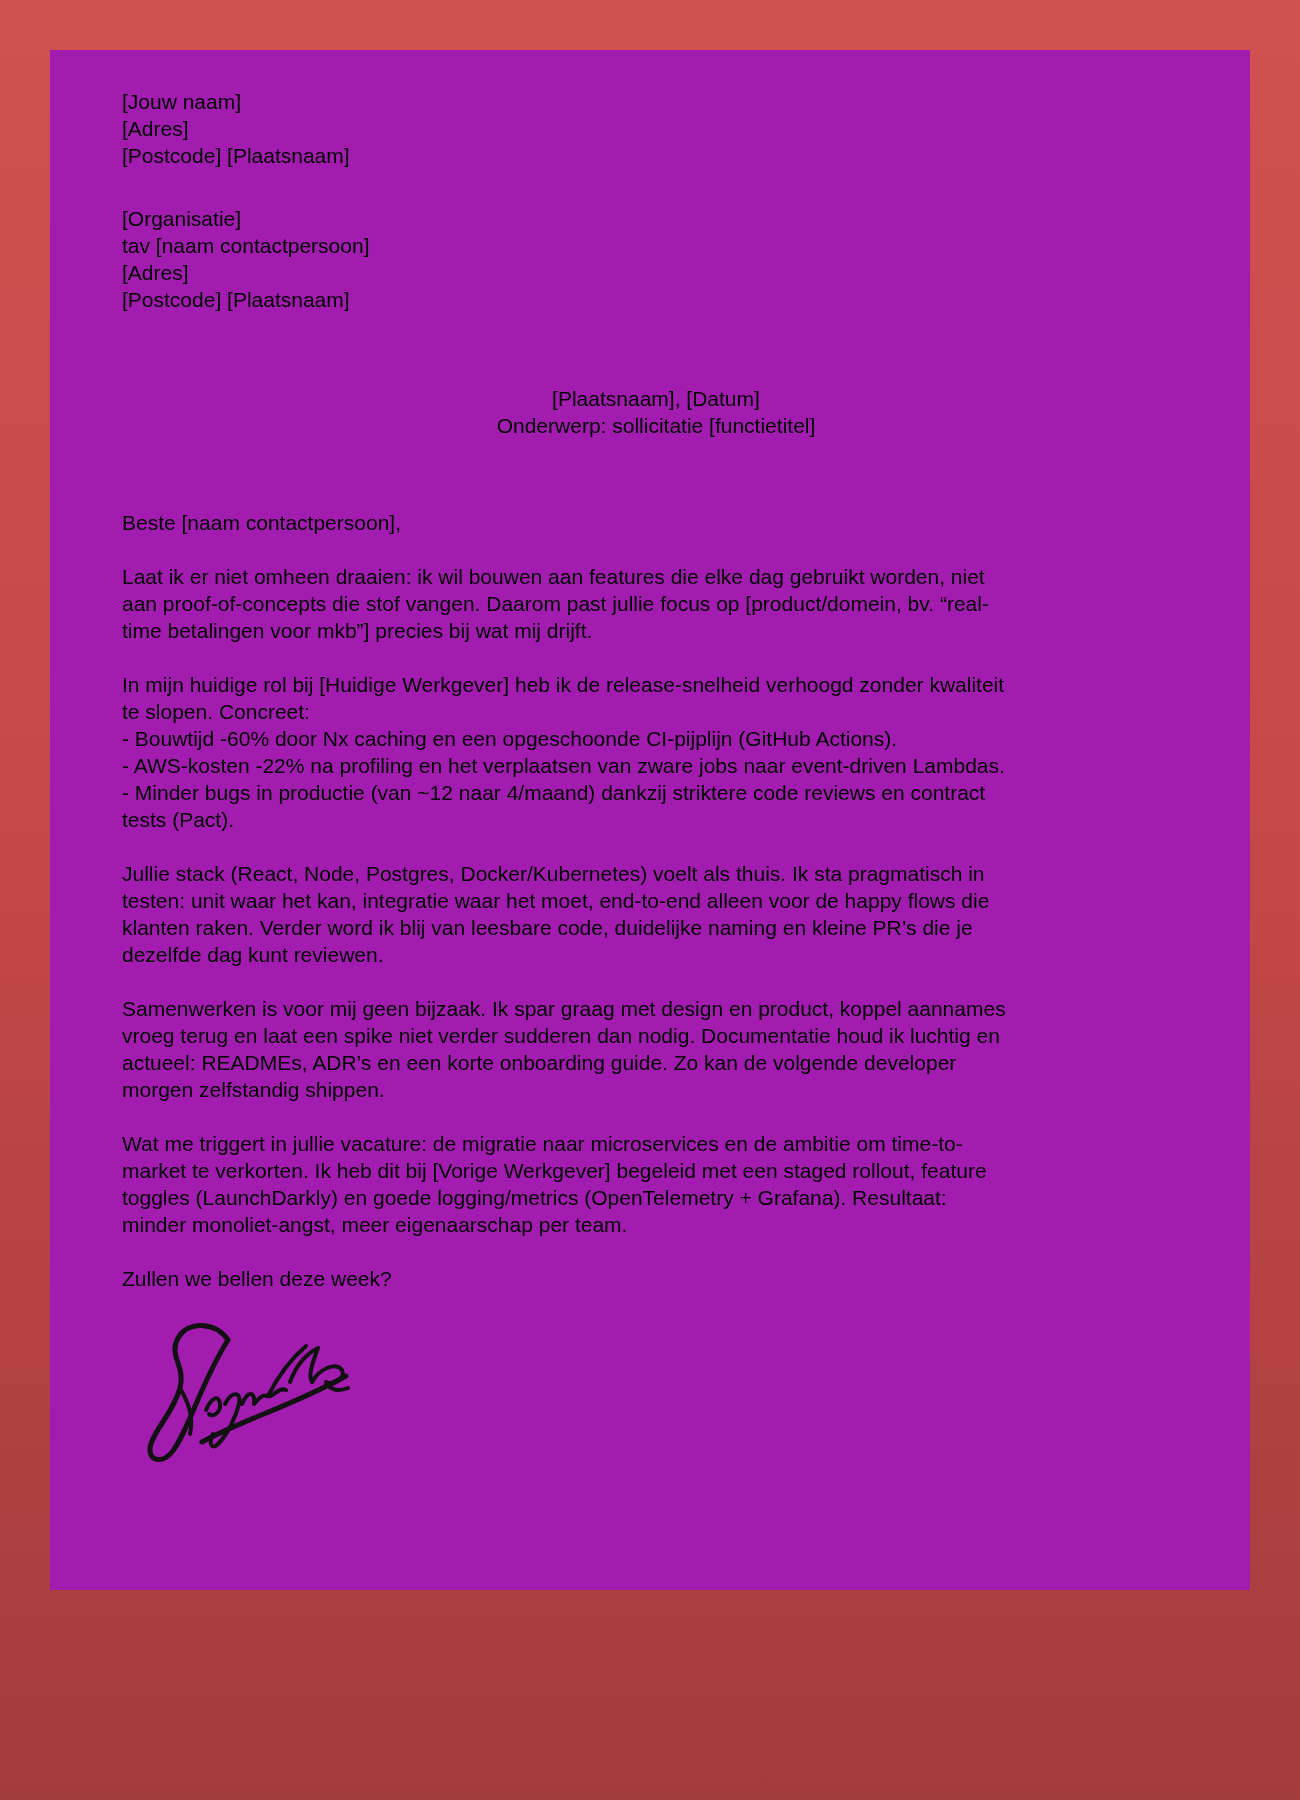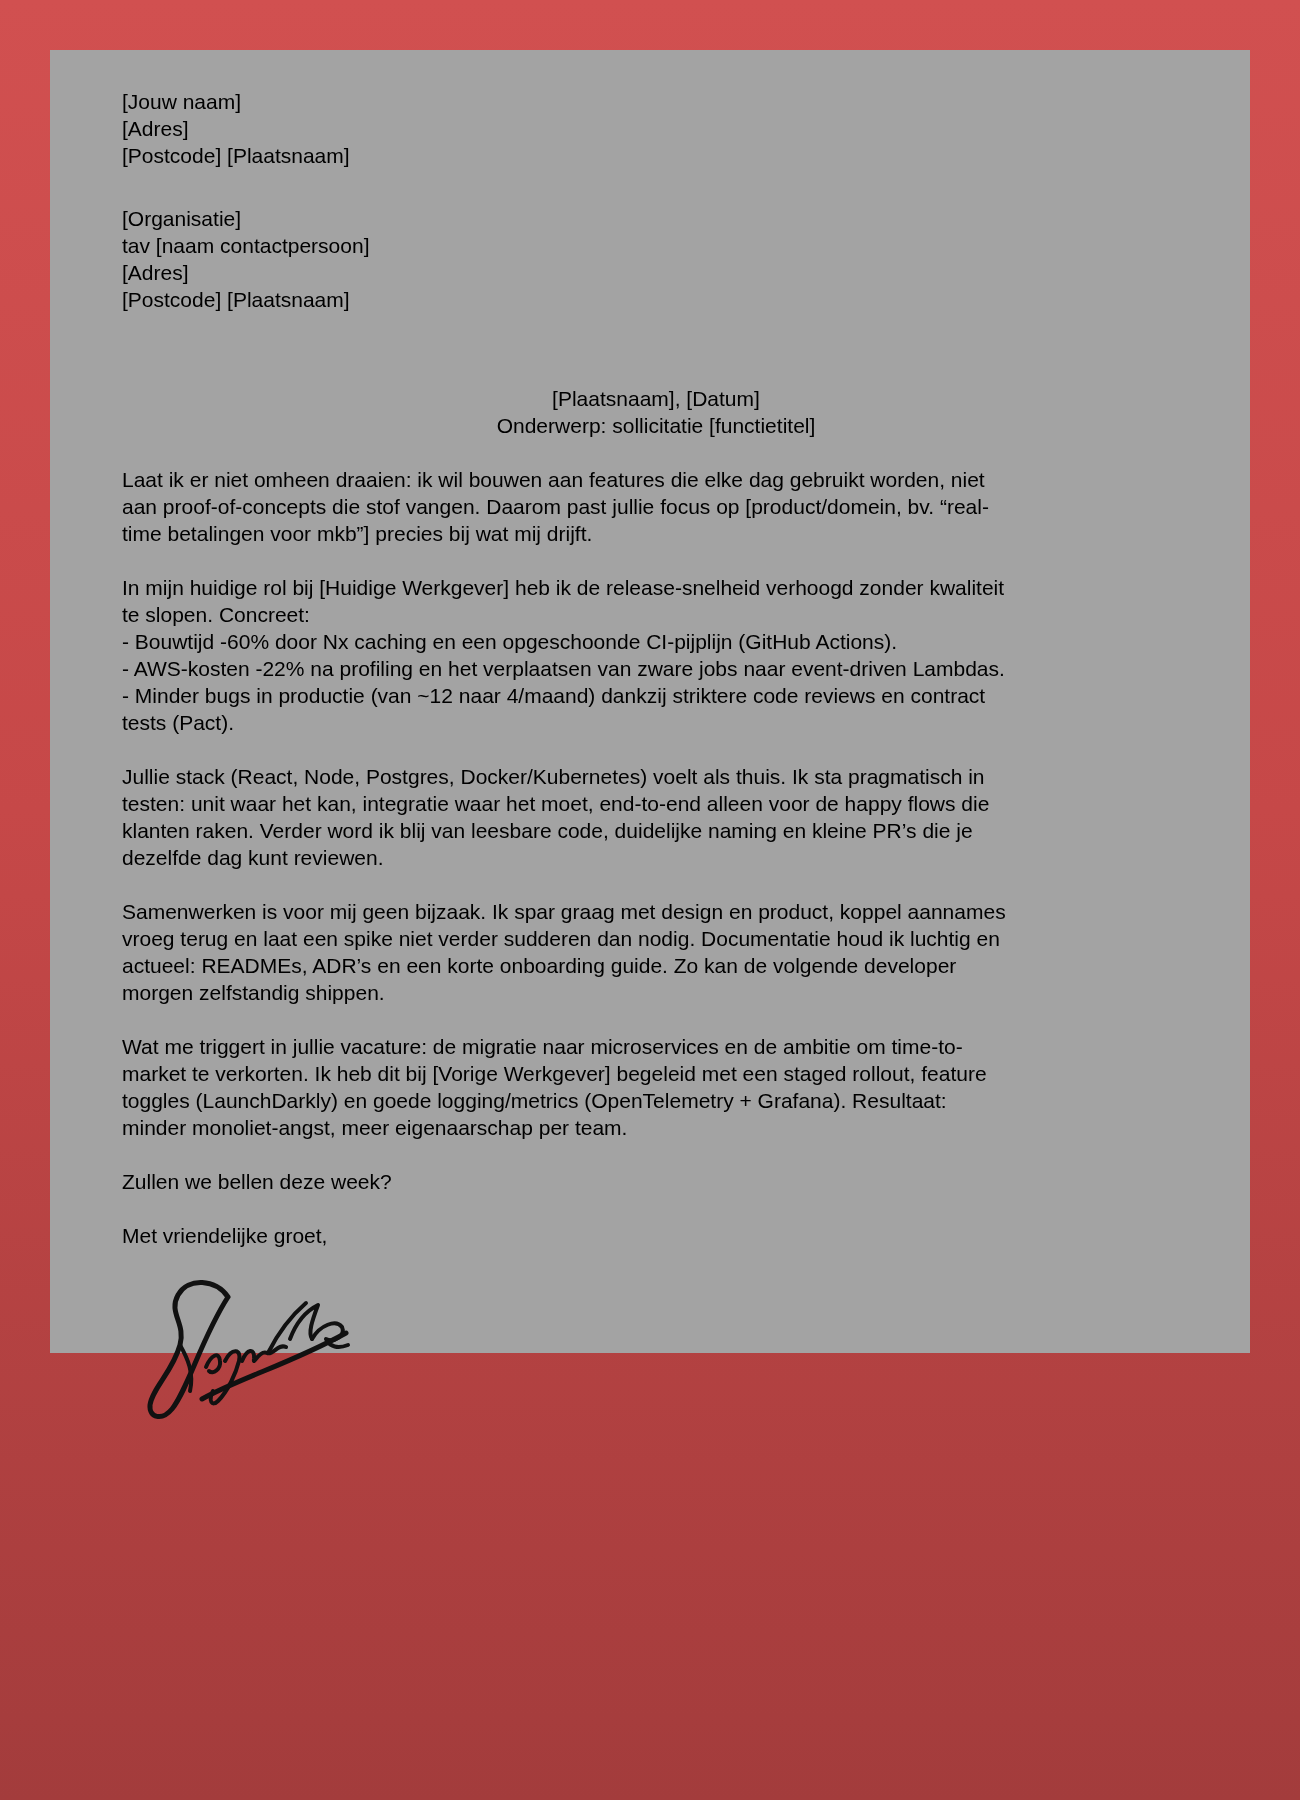--- a/index.html
+++ b/index.html
@@ -12,22 +12,22 @@
     font-family: "Liberation Sans", "DejaVu Sans", sans-serif;
     background: linear-gradient(180deg, #d15050 0%, #c64848 45%, #a33c3c 100%);
     position: relative;
     overflow: hidden;
   }
   .paper {
     position: absolute;
     left: 50px;
     top: 50px;
     width: 1200px;
-    height: 1303px;
-    background: #a3a3a3;
+    height: 1540px;
+    background: #a21caf;
     box-sizing: border-box;
     padding: 38px 60px 0 72px;
     color: #000000;
   }
   .block, .para, .line {
     white-space: pre-line;
     font-size: 21px;
     line-height: 27px;
     color: #000000;
   }
@@ -55,20 +55,21 @@
 [Postcode] [Plaatsnaam]</div>
 
   <div class="block recipient-block">[Organisatie]
 tav [naam contactpersoon]
 [Adres]
 [Postcode] [Plaatsnaam]</div>
 
   <div class="block meta-block">[Plaatsnaam], [Datum]
 Onderwerp: sollicitatie [functietitel]</div>
 
+  <div class="line salutation">Beste [naam contactpersoon],</div>
 
   <div class="para">Laat ik er niet omheen draaien: ik wil bouwen aan features die elke dag gebruikt worden, niet
 aan proof-of-concepts die stof vangen. Daarom past jullie focus op [product/domein, bv. “real-
 time betalingen voor mkb”] precies bij wat mij drijft.</div>
 
   <div class="para">In mijn huidige rol bij [Huidige Werkgever] heb ik de release-snelheid verhoogd zonder kwaliteit
 te slopen. Concreet:
 - Bouwtijd -60% door Nx caching en een opgeschoonde CI-pijplijn (GitHub Actions).
 - AWS-kosten -22% na profiling en het verplaatsen van zware jobs naar event-driven Lambdas.
 - Minder bugs in productie (van ~12 naar 4/maand) dankzij striktere code reviews en contract
@@ -85,21 +86,20 @@
 morgen zelfstandig shippen.</div>
 
   <div class="para">Wat me triggert in jullie vacature: de migratie naar microservices en de ambitie om time-to-
 market te verkorten. Ik heb dit bij [Vorige Werkgever] begeleid met een staged rollout, feature
 toggles (LaunchDarkly) en goede logging/metrics (OpenTelemetry + Grafana). Resultaat:
 minder monoliet-angst, meer eigenaarschap per team.</div>
 
 
   <div class="para">Zullen we bellen deze week?</div>
 
-  <div class="line closing">Met vriendelijke groet,</div>
 
   <div class="signature-wrap">
     <svg width="216" height="150" viewBox="0 0 216 150" fill="none" stroke="#111111" stroke-linecap="round" stroke-linejoin="round">
 
       <path d="M88 22 C76 4 48 2 38 20 C28 38 46 48 40 70 C33 96 12 114 10 130 C9 143 22 146 32 134 C48 114 62 62 88 22" stroke-width="5"></path>
       <path d="M40 70 C48 84 54 98 50 116" stroke-width="4"></path>
 
       <path d="M66 92 C71 80 79 76 80 86 C81 94 73 100 69 96" stroke-width="4"></path>
       <path d="M85 86 C92 72 102 74 99 86 C96 98 88 116 78 126 C72 132 68 126 73 116" stroke-width="4"></path>
       <path d="M102 86 C107 74 115 72 114 84 C113 92 119 74 127 78 C133 81 138 68 146 72" stroke-width="4"></path>

